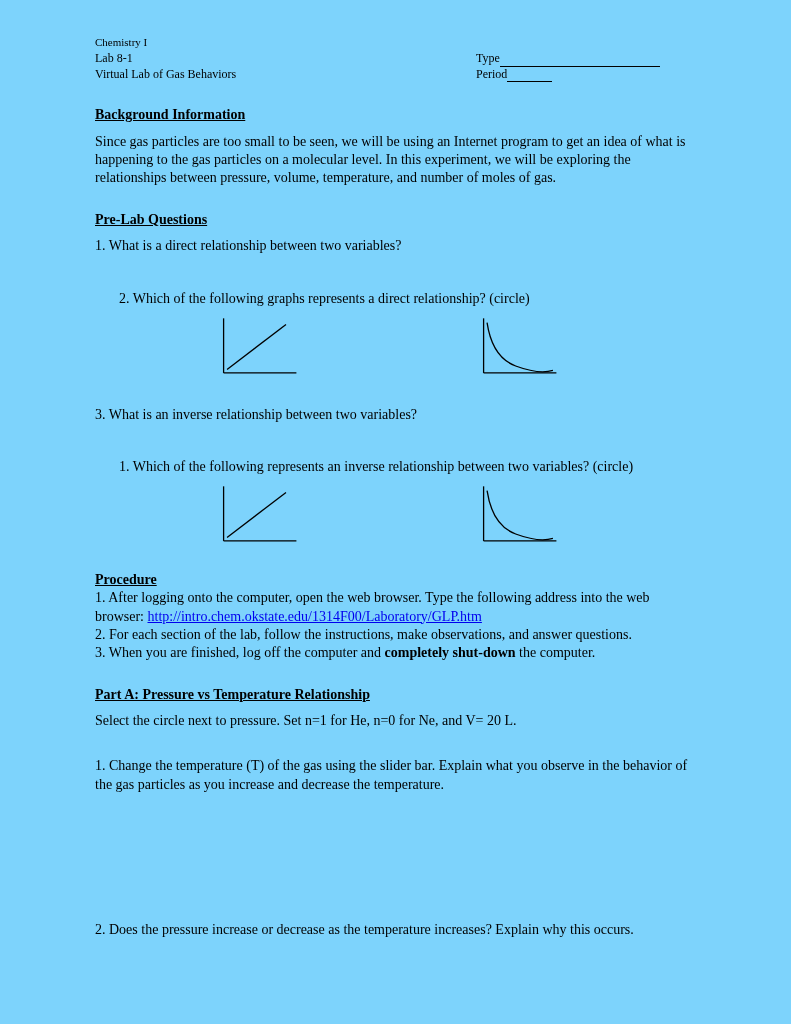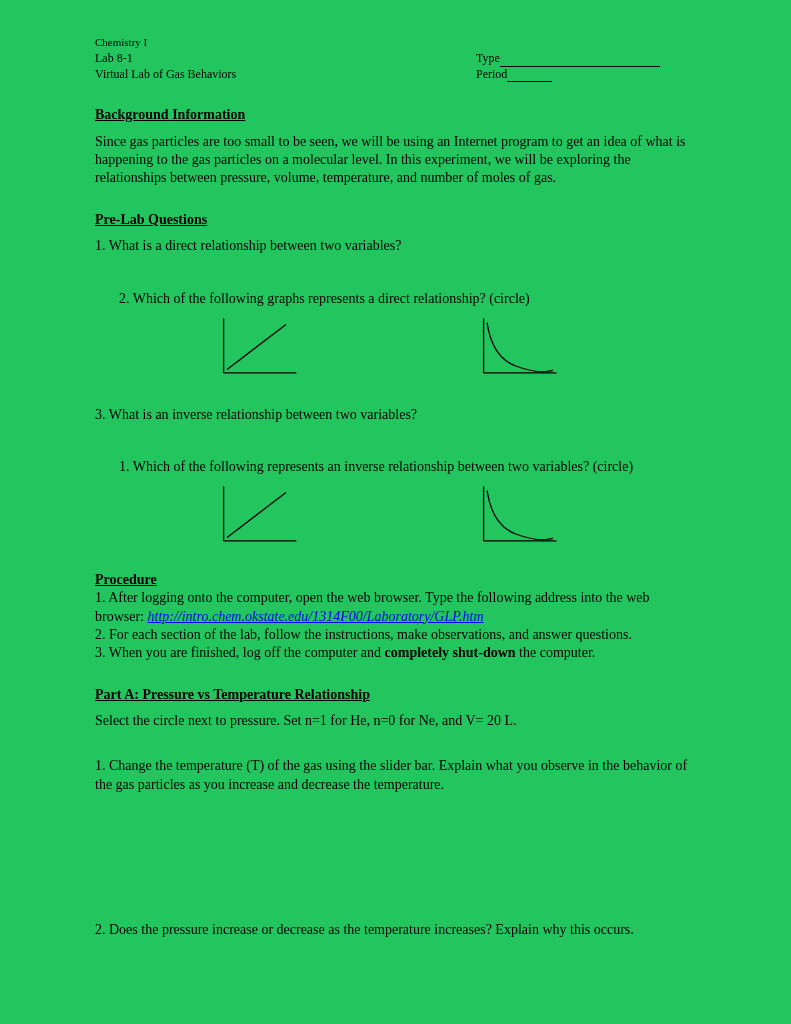--- a/index.html
+++ b/index.html
@@ -4,21 +4,21 @@
   <style>
     body {
       margin: 0;
       padding: 0;
       background: #f0f0f0;
       font-family: "Times New Roman", Times, serif;
     }
     .page {
       width: 791px;
       height: 1024px;
-      background: #22c55e;
+      background: #7dd3fc;
       margin: 0 auto;
       box-sizing: border-box;
       padding: 35px 95px 35px 95px;
       position: relative;
       font-size: 14px;
       color: #000;
       line-height: 1.3;
     }
     .course-header {
       font-size: 11px;
@@ -68,21 +68,20 @@
       margin-bottom: 6px;
     }
     .graph {
       width: 90px;
       height: 65px;
     }
     .link {
       color: #0000EE;
       text-decoration: underline;
       cursor: pointer;
-      font-style: italic;
     }
     .procedure-list {
       margin-top: 0;
     }
     .bold {
       font-weight: bold;
     }
     .spacer-large {
       height: 100px;
     }

